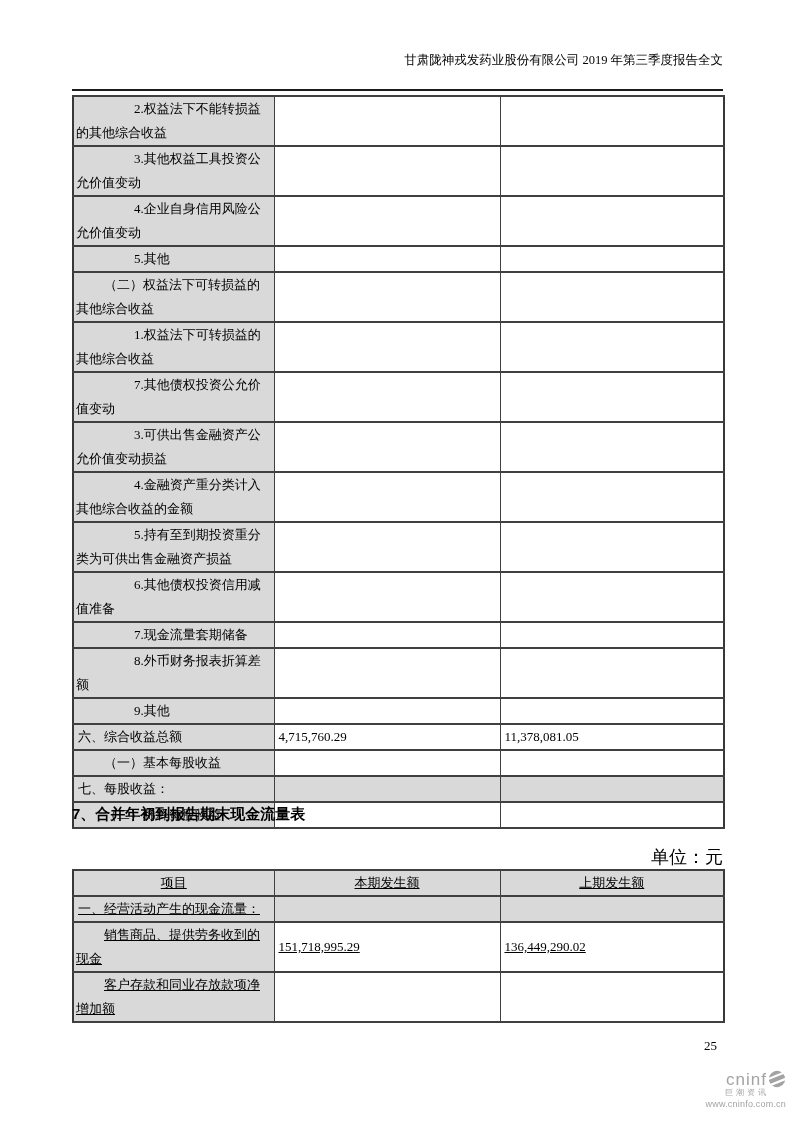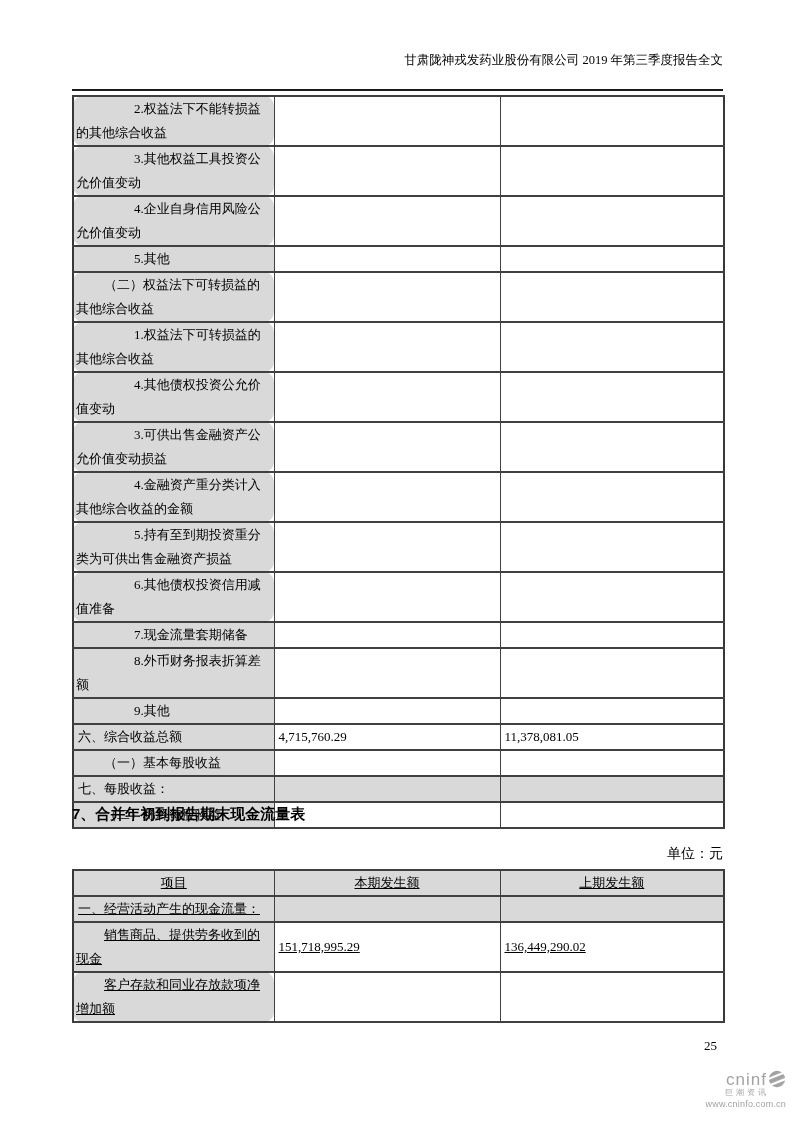--- a/index.html
+++ b/index.html
@@ -49,35 +49,35 @@
     background: #d9d9d9;
     text-align: left;
     padding: 0 3px 0 2px;
   }
   td.val {
     text-align: left;
     padding: 0 4px;
     background: #ffffff;
   }
   tr.shaded td.val { background: #d9d9d9; }
-  tr.tall  td { height: 48px; border-radius: 10px; }
+  tr.tall  td { height: 48px; }
   tr.short td { height: 22px; }
   .ind0 { text-indent: 2px; }
   .ind1 { text-indent: 28px; }
   .ind2 { text-indent: 58px; }
 
   
   .section-heading {
     position: absolute; left: 72px; top: 805px;
     font-family: "Liberation Sans", sans-serif;
     font-weight: bold; font-size: 15px;
   }
   .unit-label {
     position: absolute; left: 72px; top: 845px; width: 651px;
-    text-align: right; font-size: 14px;
+    text-align: right; font-size: 18px;
   }
 
   
   .page-number {
     position: absolute; left: 72px; top: 1038px; width: 645px;
     text-align: right; font-size: 13px;
   }
   .cninfo-logo {
     position: absolute; top: 1070px; right: 7px;
     text-align: right;
@@ -139,21 +139,21 @@
           <td class="label ind1">（二）权益法下可转损益的其他综合收益</td>
           <td class="val"></td>
           <td class="val"></td>
         </tr>
         <tr class="tall">
           <td class="label ind2">1.权益法下可转损益的其他综合收益</td>
           <td class="val"></td>
           <td class="val"></td>
         </tr>
         <tr class="tall">
-          <td class="label ind2">4.其他债权投资公允价值变动</td>
+          <td class="label ind2">7.其他债权投资公允价值变动</td>
           <td class="val"></td>
           <td class="val"></td>
         </tr>
         <tr class="tall">
           <td class="label ind2">3.可供出售金融资产公允价值变动损益</td>
           <td class="val"></td>
           <td class="val"></td>
         </tr>
         <tr class="tall">
           <td class="label ind2">4.金融资产重分类计入其他综合收益的金额</td>

